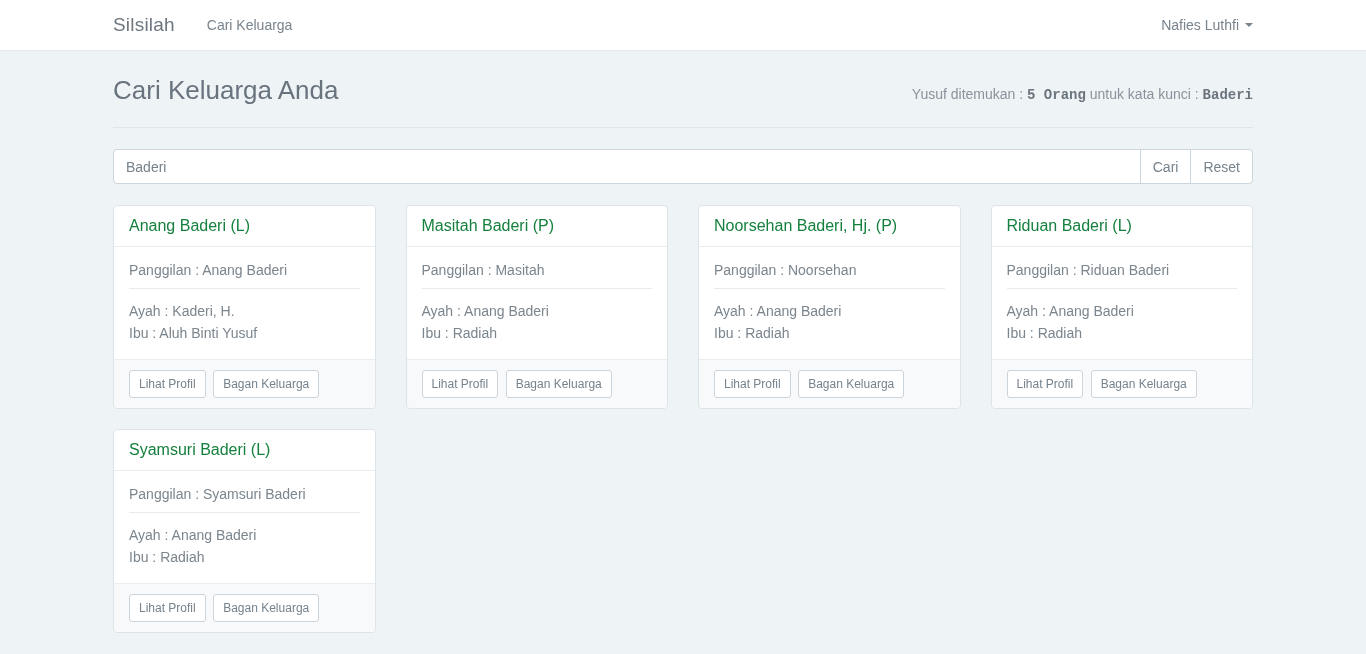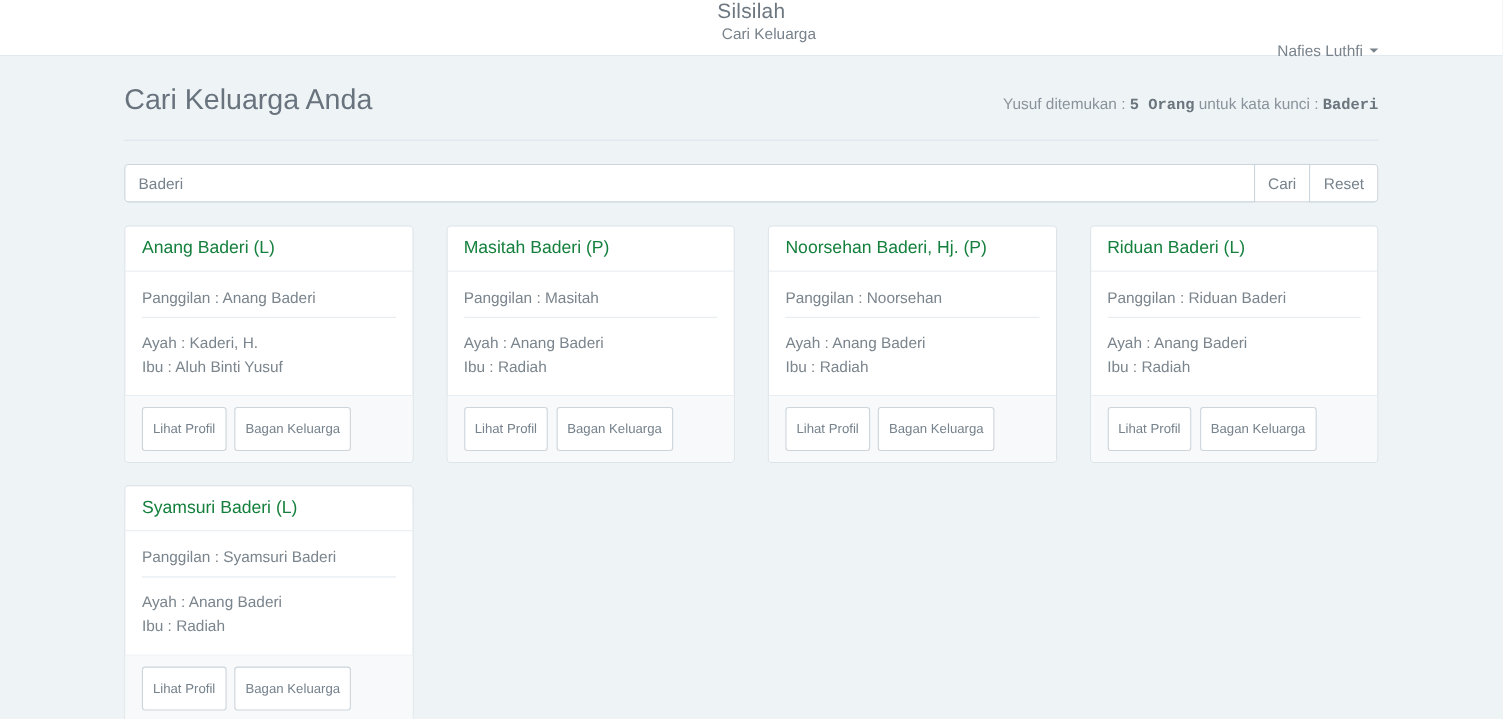--- a/index.html
+++ b/index.html
@@ -14,21 +14,20 @@
   
   .navbar {
     height: 51px;
     background: #ffffff;
     border-bottom: 1px solid #e3eaef;
   }
   .navbar .container {
     display: flex;
     align-items: center;
     height: 50px;
-    flex-direction: column;
   }
   .brand {
     font-size: 19px;
     color: #6d7780;
     text-decoration: none;
     letter-spacing: 0.2px;
     cursor: pointer;
   }
   .nav-link {
     margin-left: 32px;
@@ -139,21 +138,21 @@
   }
   .card-body .parent-line { line-height: 22px; }
   .card-footer {
     padding: 10px 15px;
     background: #f7f9fa;
     border-top: 1px solid #e8edf1;
     border-radius: 0 0 4px 4px;
   }
   .btn-xs {
     height: auto;
-    padding: 12px 9px;
+    padding: 6px 9px;
     font-size: 12px;
     border-radius: 3px;
     margin-left: 0;
     margin-right: 3px;
   }
 </style>
 </head>
 <body>
 
 <nav class="navbar">

